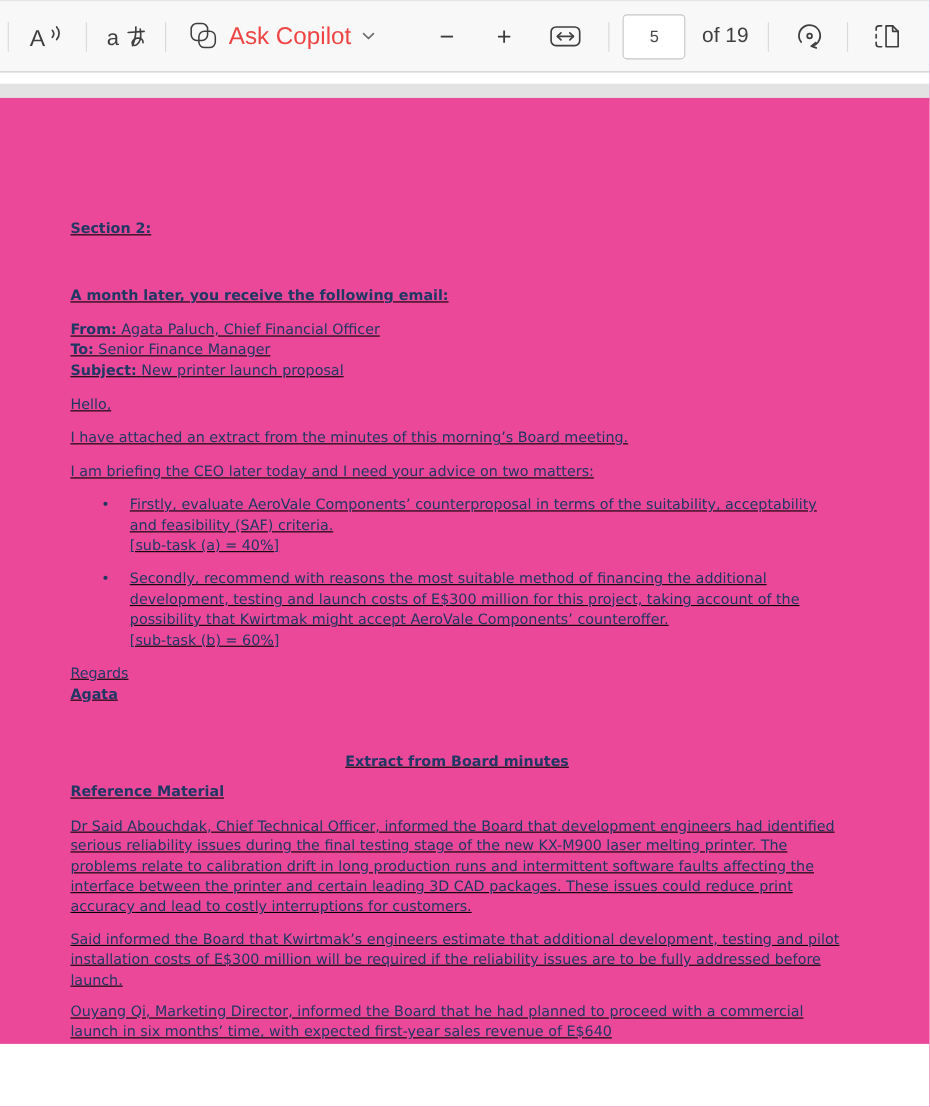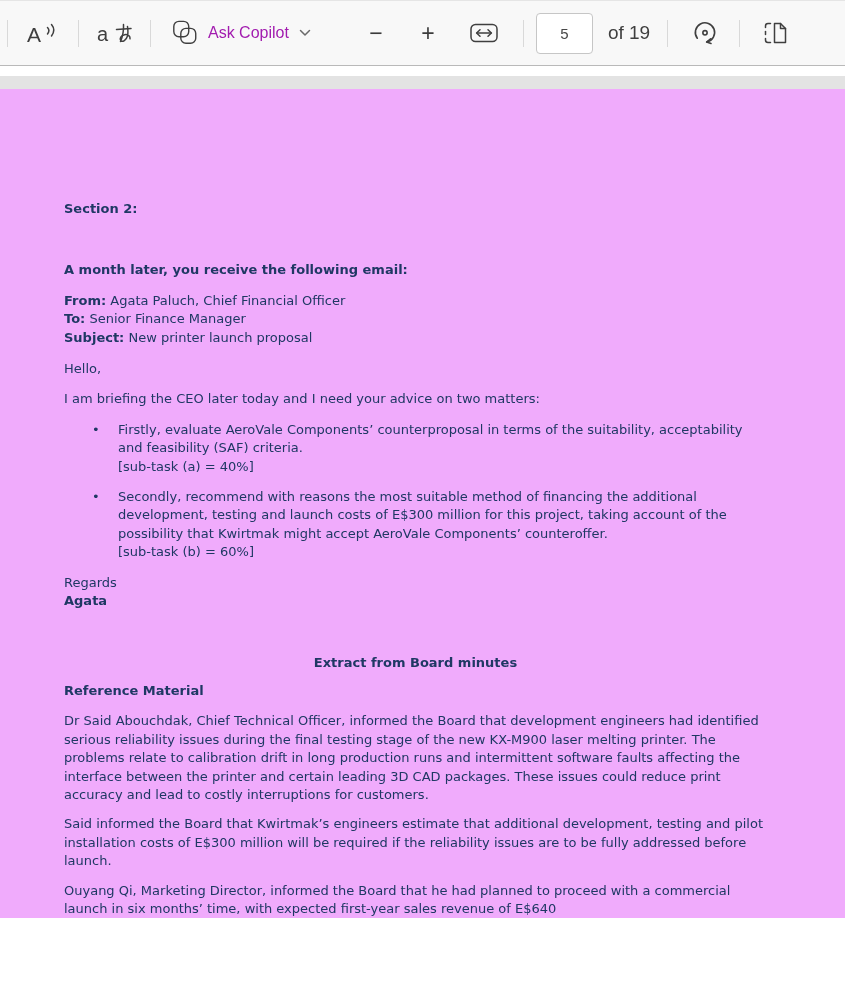--- a/index.html
+++ b/index.html
@@ -20,36 +20,36 @@
     padding-left: 7px;
   }
   .tb-divider { width: 1px; height: 27px; background: #d9d9d9; flex: 0 0 auto; }
   .tb-btn {
     display: flex; align-items: center; justify-content: center;
     height: 44px; border-radius: 4px; cursor: pointer; flex: 0 0 auto;
   }
   .tb-btn svg { display: block; }
   .icon-stroke { stroke: #3f3f3f; fill: none; stroke-width: 1.5; stroke-linecap: round; stroke-linejoin: round; }
   .icon-text { fill: #3f3f3f; font-family: "Liberation Sans", sans-serif; }
-  .copilot-label { font-size: 16px; color: #a21caf; margin: 0 10px 0 9px; white-space: nowrap; }
+  .copilot-label { font-size: 22px; color: #ef4444; margin: 0 10px 0 9px; white-space: nowrap; }
   .glyph-btn { font-size: 23px; color: #3b3b3b; font-weight: 400; width: 26px; }
   .page-input {
     width: 57px; height: 41px; box-sizing: border-box;
     border: 1px solid #c6c6c6; border-radius: 4px; background: #ffffff;
     text-align: center; font-size: 15px; color: #474747;
     font-family: "Liberation Sans", sans-serif; outline: none;
   }
   .of-label { font-size: 19px; color: #3f3f3f; white-space: nowrap; }
 
   
   .prev-page-sliver { height: 10px; background: #ffffff; }
   .page-gap { height: 13px; background: #e3e3e3; }
 
   
-  .page { background: #f0abfc; }
+  .page { background: #ec4899; text-decoration: underline; }
   .doc {
     padding: 111px 78px 0 64px;
     color: #1f3864;
     font-family: "DejaVu Sans", sans-serif;
     font-size: 13px; line-height: 18.4px;
   }
   .doc p { margin: 0 0 12px 0; }
   .b { font-weight: bold; }
   .mb-43 { margin-bottom: 43px !important; }
   .mb-13 { margin-bottom: 13px !important; }
@@ -153,20 +153,21 @@
     <p class="b">A month later, you receive the following email:</p>
 
     <p class="mb-13">
       <span class="block"><b>From:</b> <span>Agata Paluch, Chief Financial Officer</span></span>
       <span class="block"><b>To:</b> <span>Senior Finance Manager</span></span>
       <span class="block"><b>Subject:</b> <span>New printer launch proposal</span></span>
     </p>
 
     <p>Hello,</p>
 
+    <p>I have attached an extract from the minutes of this morning’s Board meeting.</p>
 
     <p>I am briefing the CEO later today and I need your advice on two matters:</p>
 
     <ul class="bullets">
       <li>
         <span>Firstly, evaluate AeroVale Components’ counterproposal in terms of the suitability, acceptability and feasibility (SAF) criteria.</span>
         <span class="block">[sub-task (a) = 40%]</span>
       </li>
       <li>
         <span>Secondly, recommend with reasons the most suitable method of financing the additional development, testing and launch costs of E$300 million for this project, taking account of the possibility that Kwirtmak might accept AeroVale Components’ counteroffer.</span>

